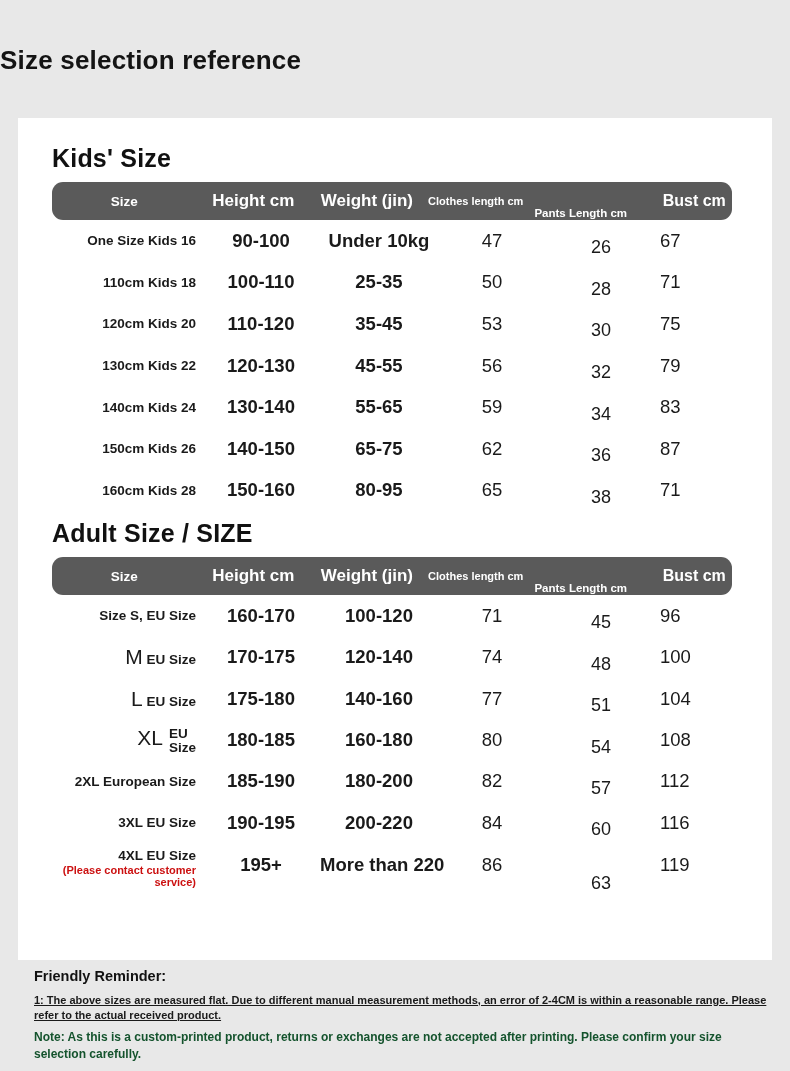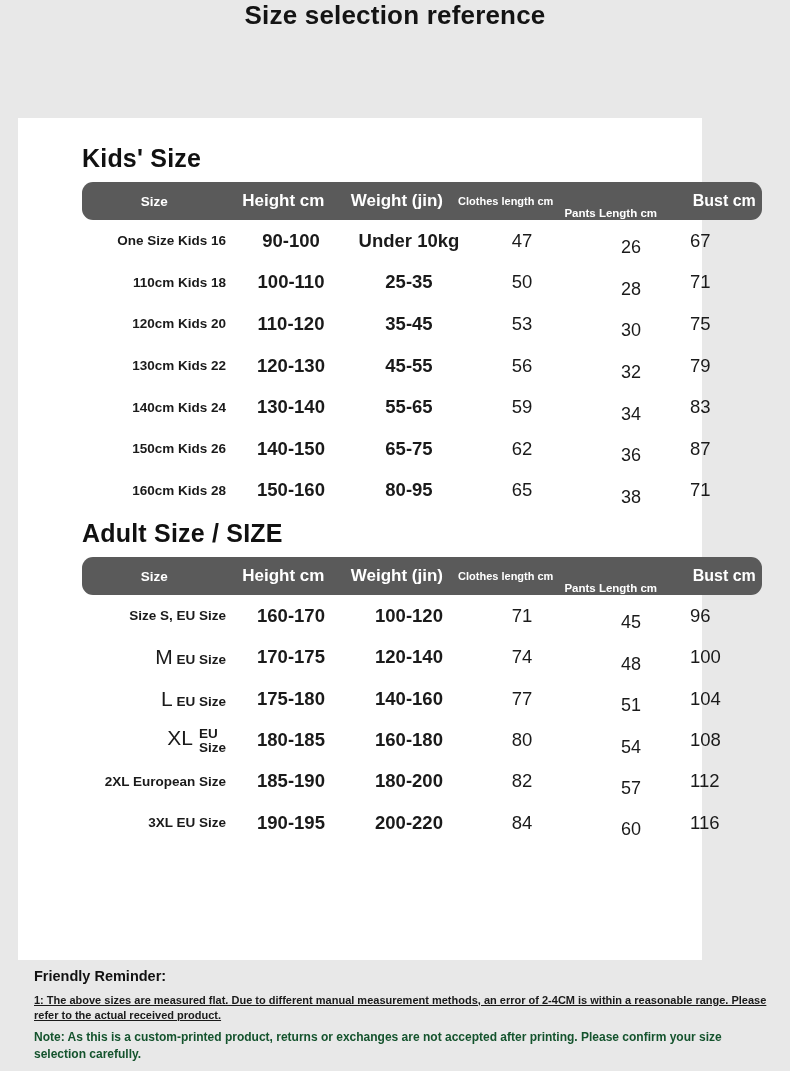--- a/index.html
+++ b/index.html
@@ -11,37 +11,36 @@
     height: 1071px;
     background: #e8e8e8;
     font-family: "Liberation Sans", sans-serif;
     color: #1a1a1a;
     overflow: hidden;
     position: relative;
   }
 
   
   .page-title {
-    text-align: center;
     font-size: 26px;
     font-weight: bold;
     letter-spacing: .2px;
+    padding-top: 45px;
     color: #141414;
   }
 
   
   .card {
     position: absolute;
     left: 18px;
     top: 118px;
-    width: 684px;
+    width: 754px;
     height: 842px;
     background: #ffffff;
     box-sizing: border-box;
-    padding-left: 30px;
   }
 
   .section {
     padding: 0 34px;
   }
   .section-title {
     font-size: 25px;
     font-weight: bold;
     color: #111;
     letter-spacing: .2px;
@@ -313,20 +312,28 @@
           <div class="cell c5">112</div>
         </div>
         <div class="row">
           <div class="cell c0"><span class="sz-small">3XL EU Size</span></div>
           <div class="cell c1">190-195</div>
           <div class="cell c2">200-220</div>
           <div class="cell c3">84</div>
           <div class="cell c4">60</div>
           <div class="cell c5">116</div>
         </div>
+        <div class="row row-4xl">
+          <div class="cell c0"><span class="sz-small">4XL EU Size</span><span class="note-red">(Please contact customer service)</span></div>
+          <div class="cell c1 small-val">195+</div>
+          <div class="cell c2">More than 220</div>
+          <div class="cell c3">86</div>
+          <div class="cell c4">63</div>
+          <div class="cell c5">119</div>
+        </div>
       </div>
   </div>
 
 </div>
 
 <div class="footer">
   <div class="footer-title">Friendly Reminder:</div>
   <div class="footer-line">1: The above sizes are measured flat. Due to different manual measurement methods, an error of 2-4CM is within a reasonable range. Please refer to the actual received product.</div>
   <div class="footer-note">Note: As this is a custom-printed product, returns or exchanges are not accepted after printing. Please confirm your size selection carefully.</div>
 </div>

